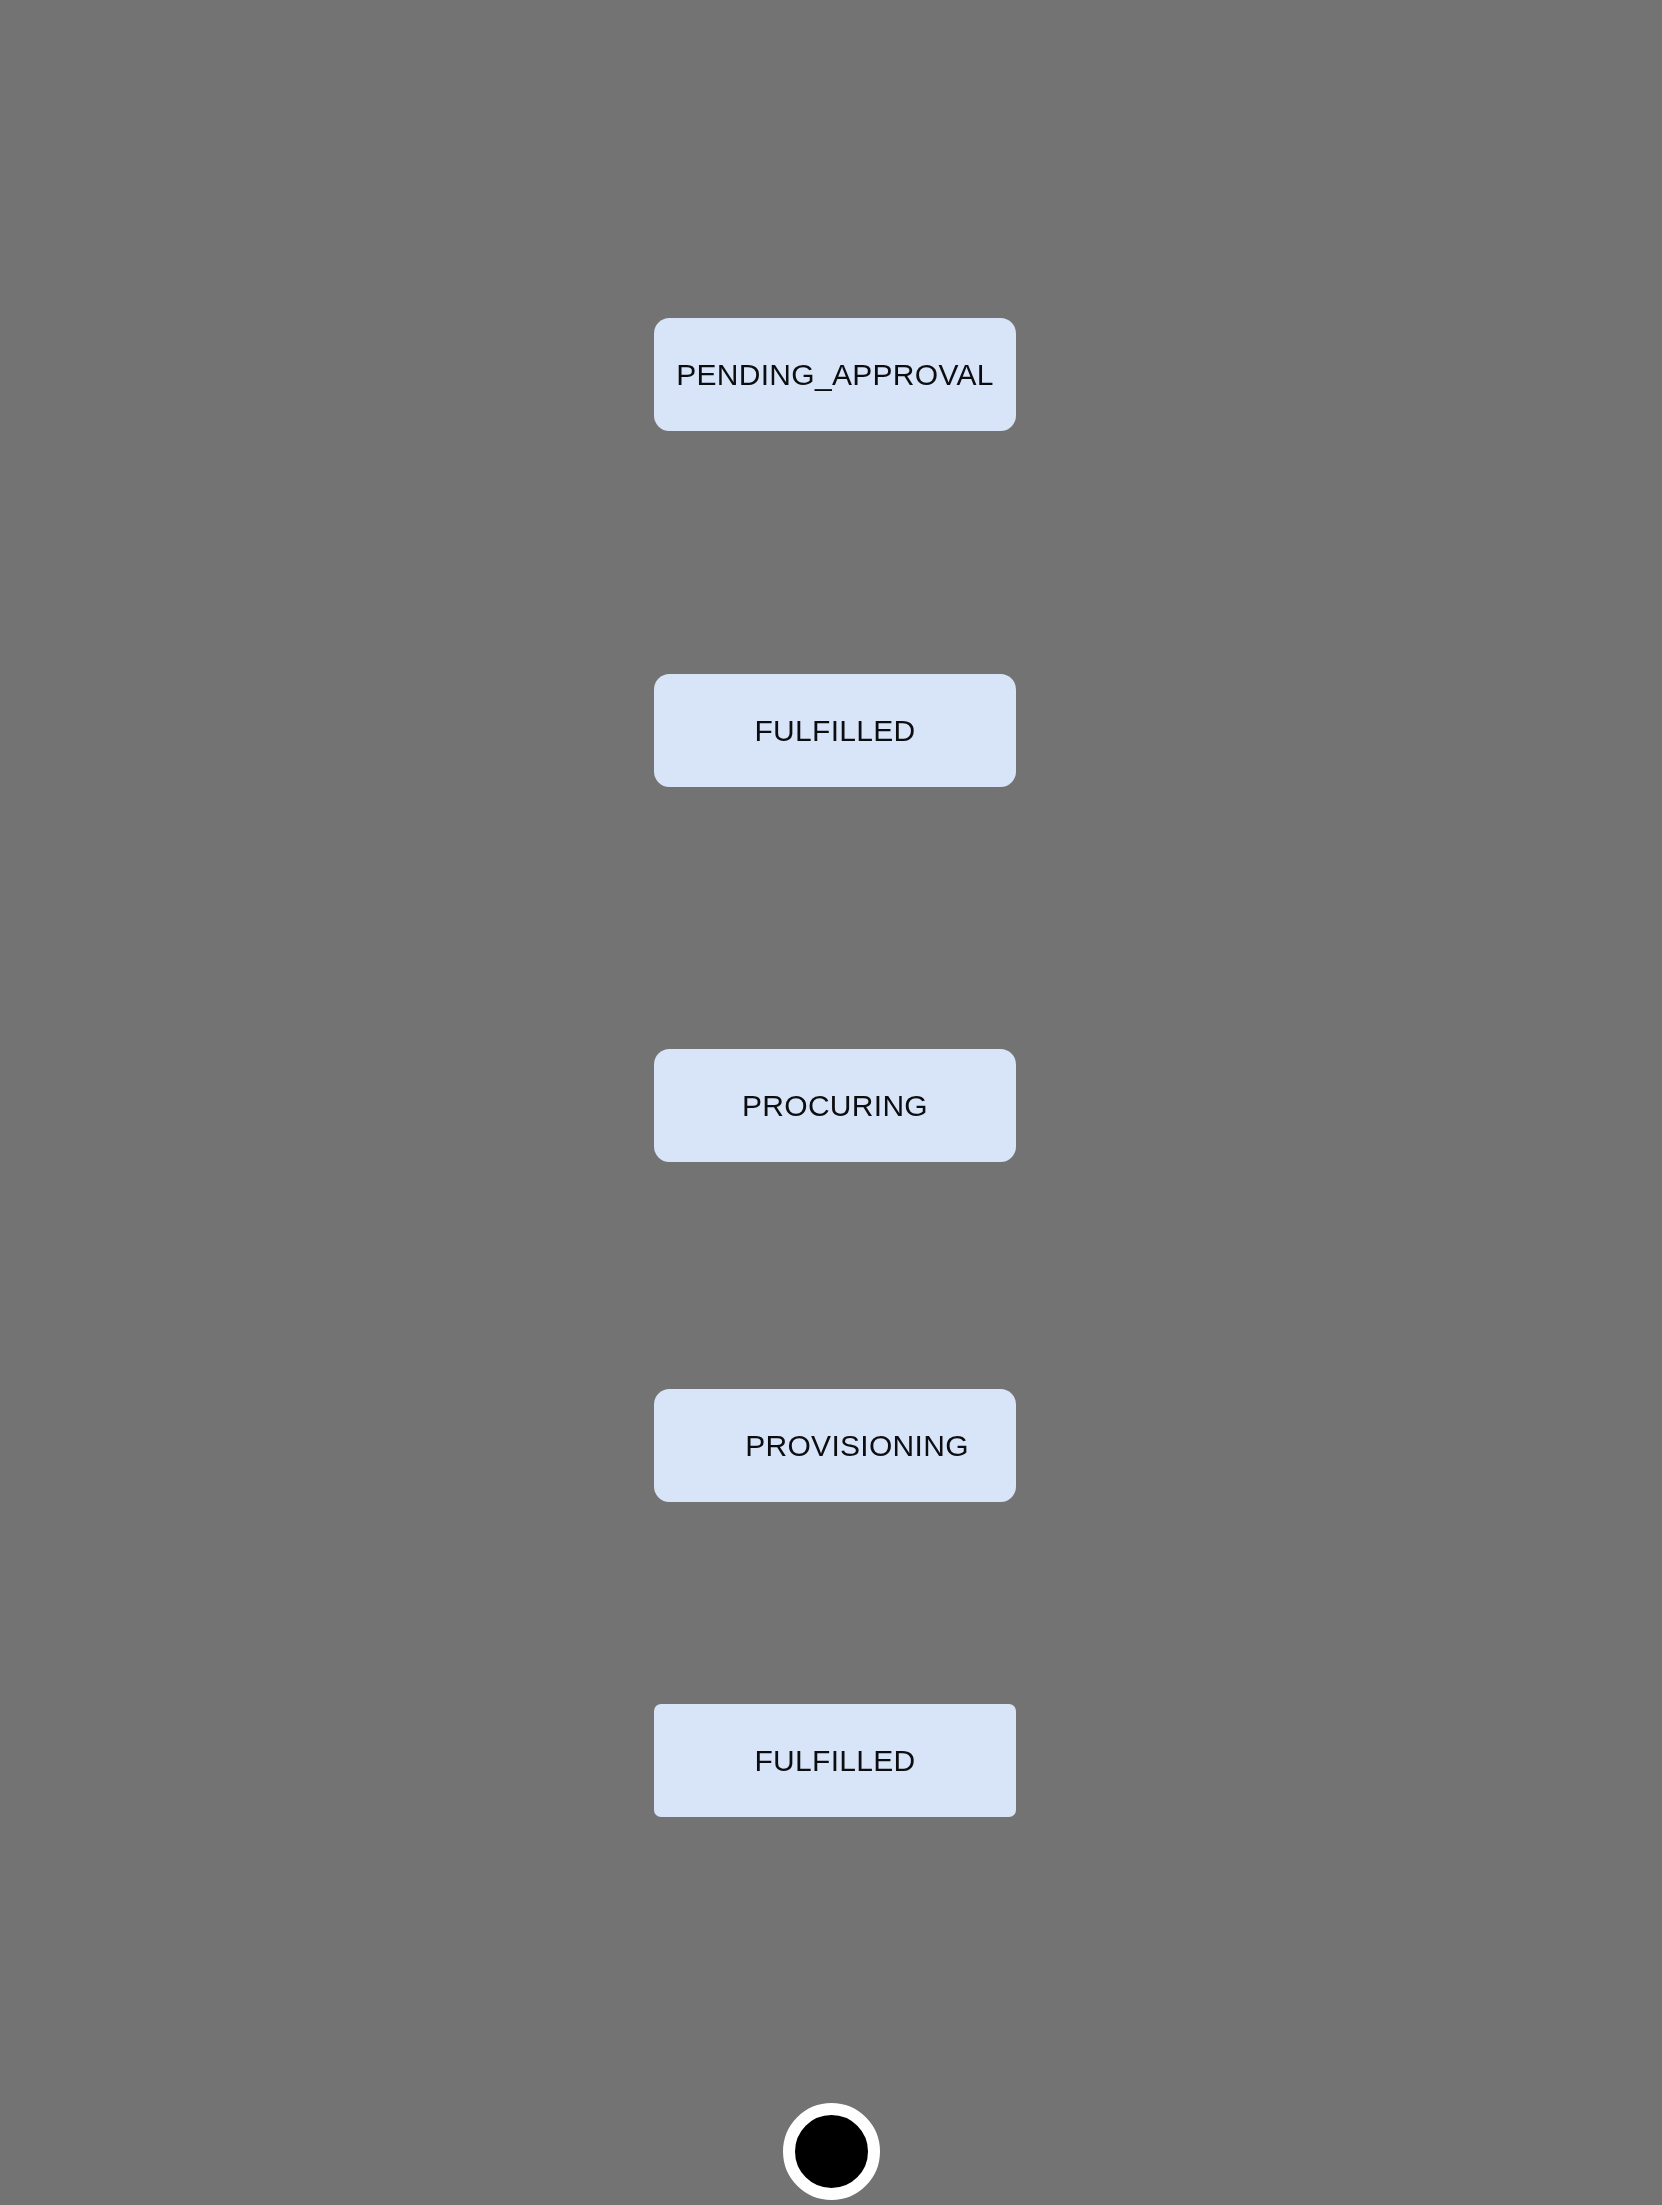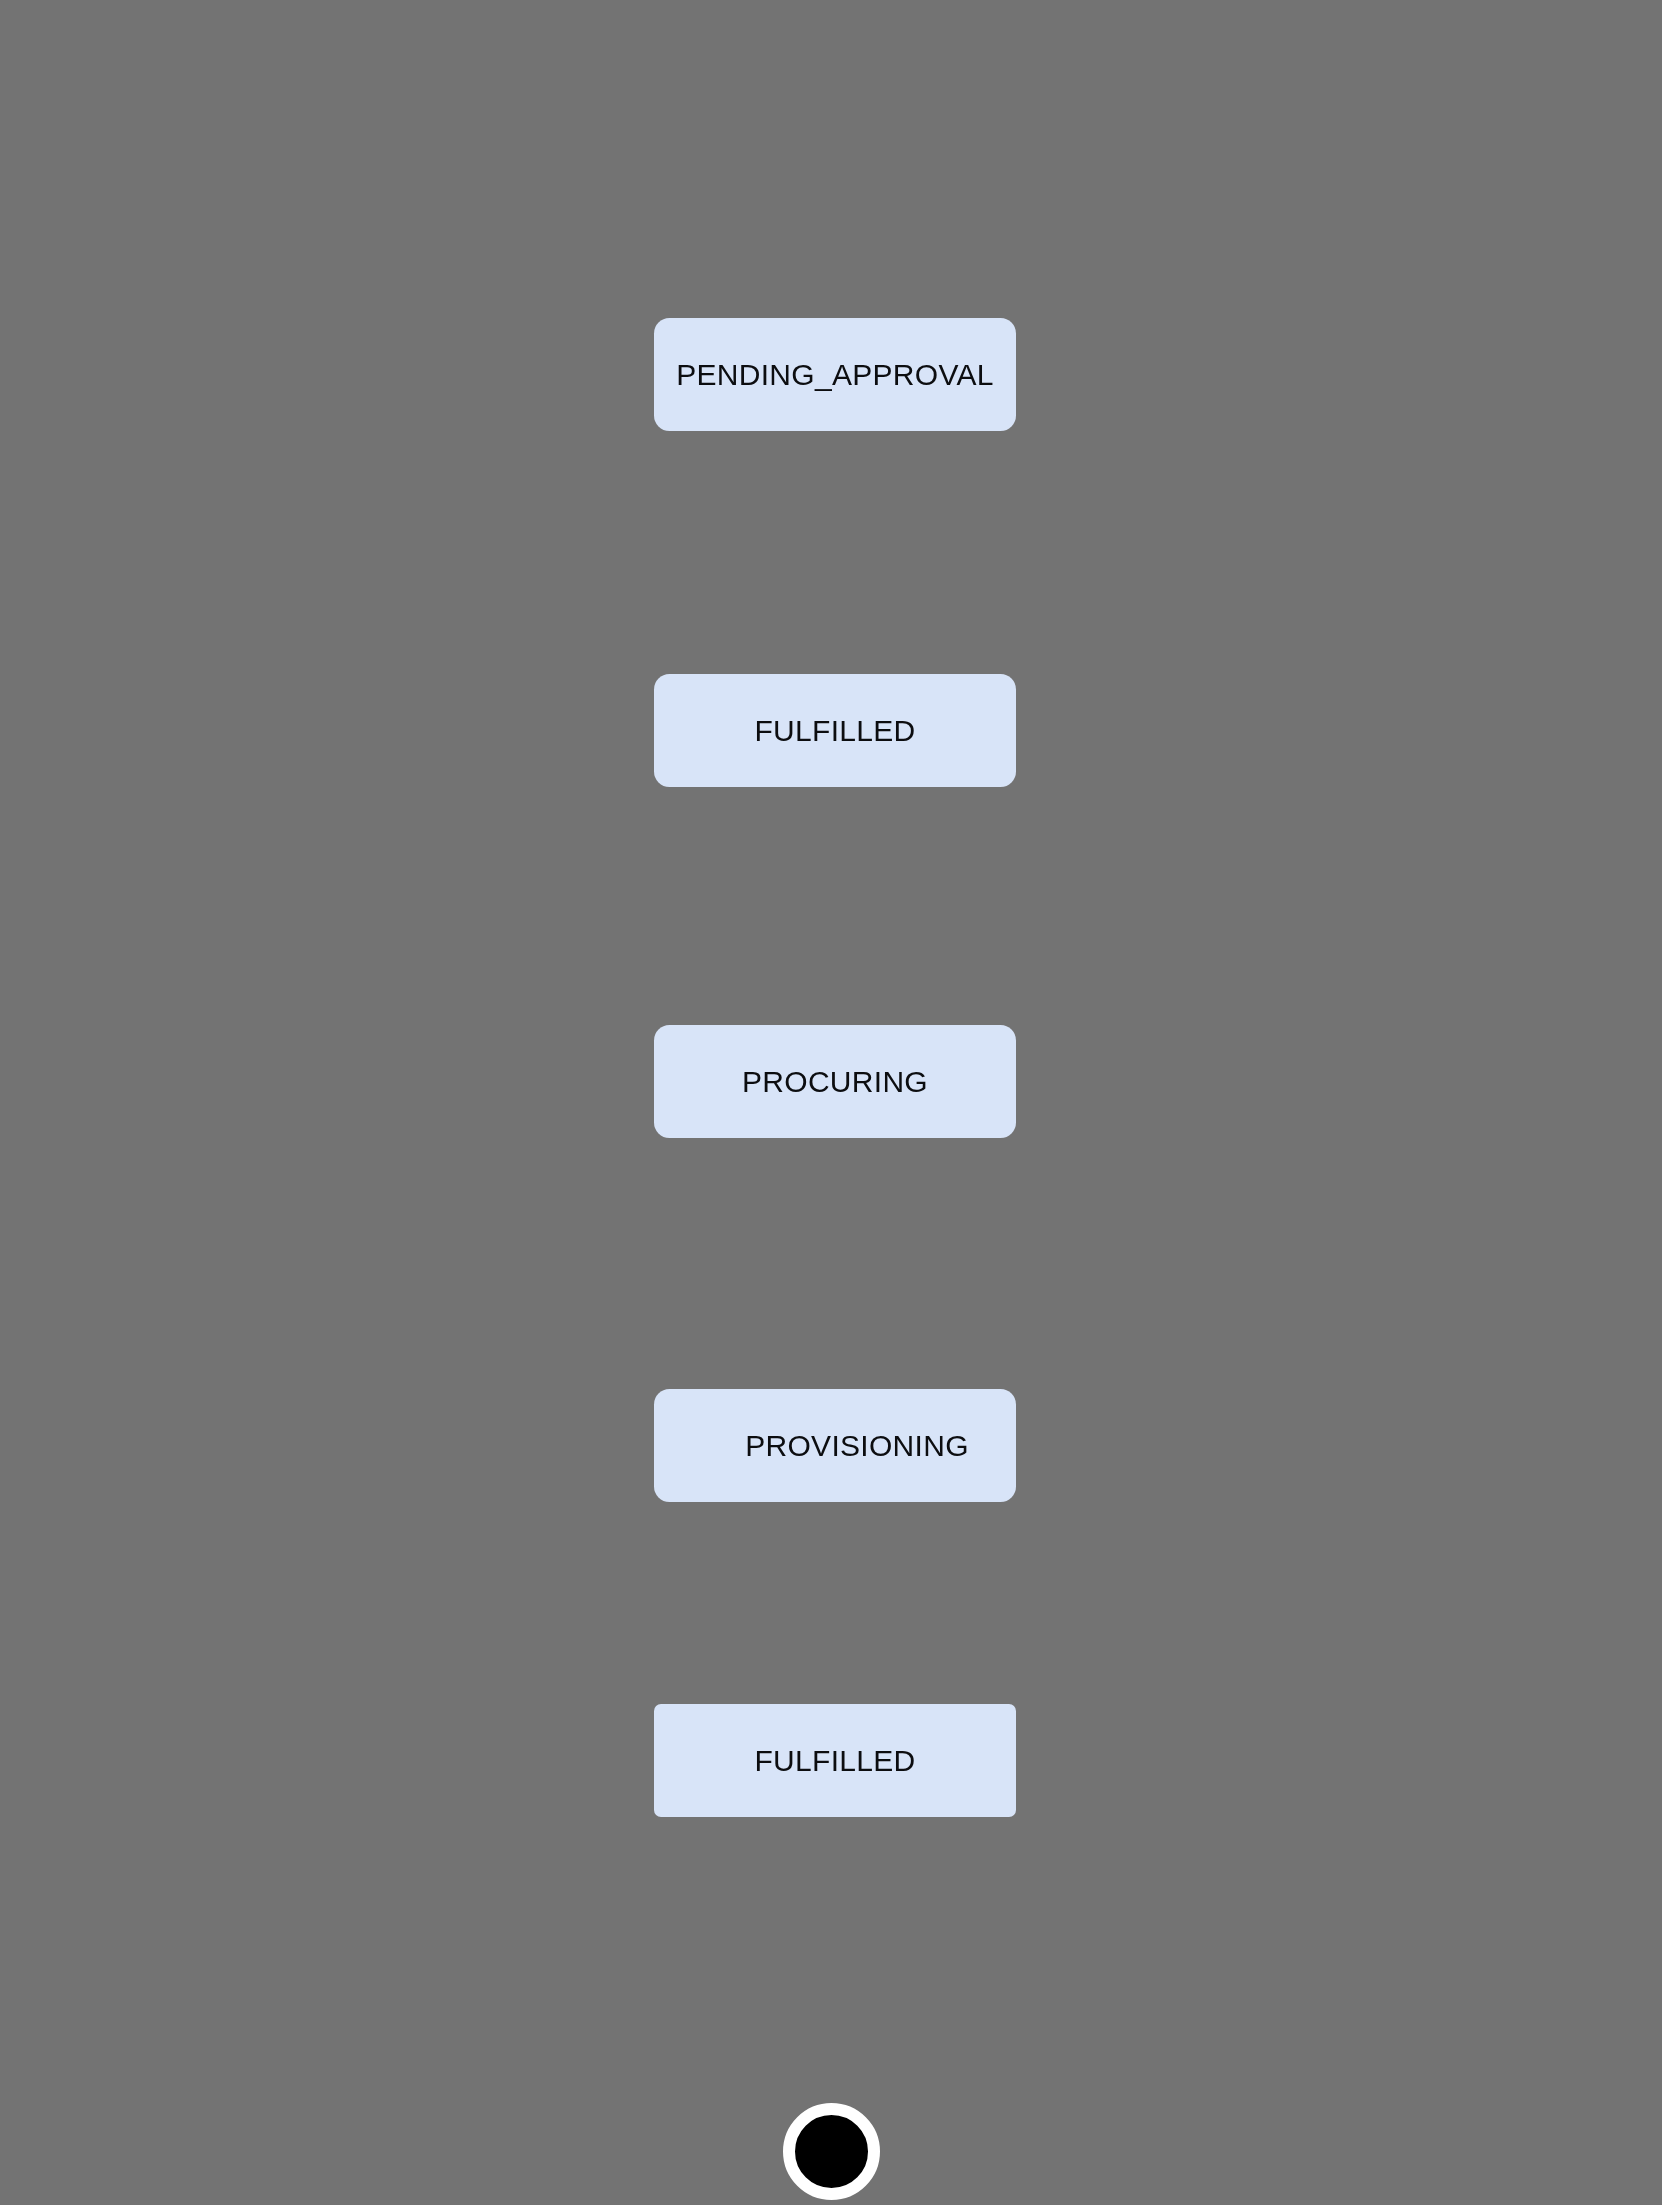--- a/index.html
+++ b/index.html
@@ -27,21 +27,21 @@
     align-items: center;
     justify-content: center;
     color: #0c0d10;
     font-size: 30px;
     font-weight: 400;
     letter-spacing: 0.3px;
     white-space: nowrap;
   }
   .state-node.pos-0 { top: 318px; }
   .state-node.pos-1 { top: 674px; }
-  .state-node.pos-2 { top: 1025px; }
+  .state-node.pos-2 { top: 1049px; }
   .state-node.pos-3 { top: 1389px; padding-left: 44px; }
   .state-node.pos-4 { top: 1704px; border-radius: 7px; }
   .final-state {
     position: absolute;
     left: 783px;
     top: 2103px;
     width: 97px;
     height: 97px;
     box-sizing: border-box;
     border: 12.5px solid #ffffff;

